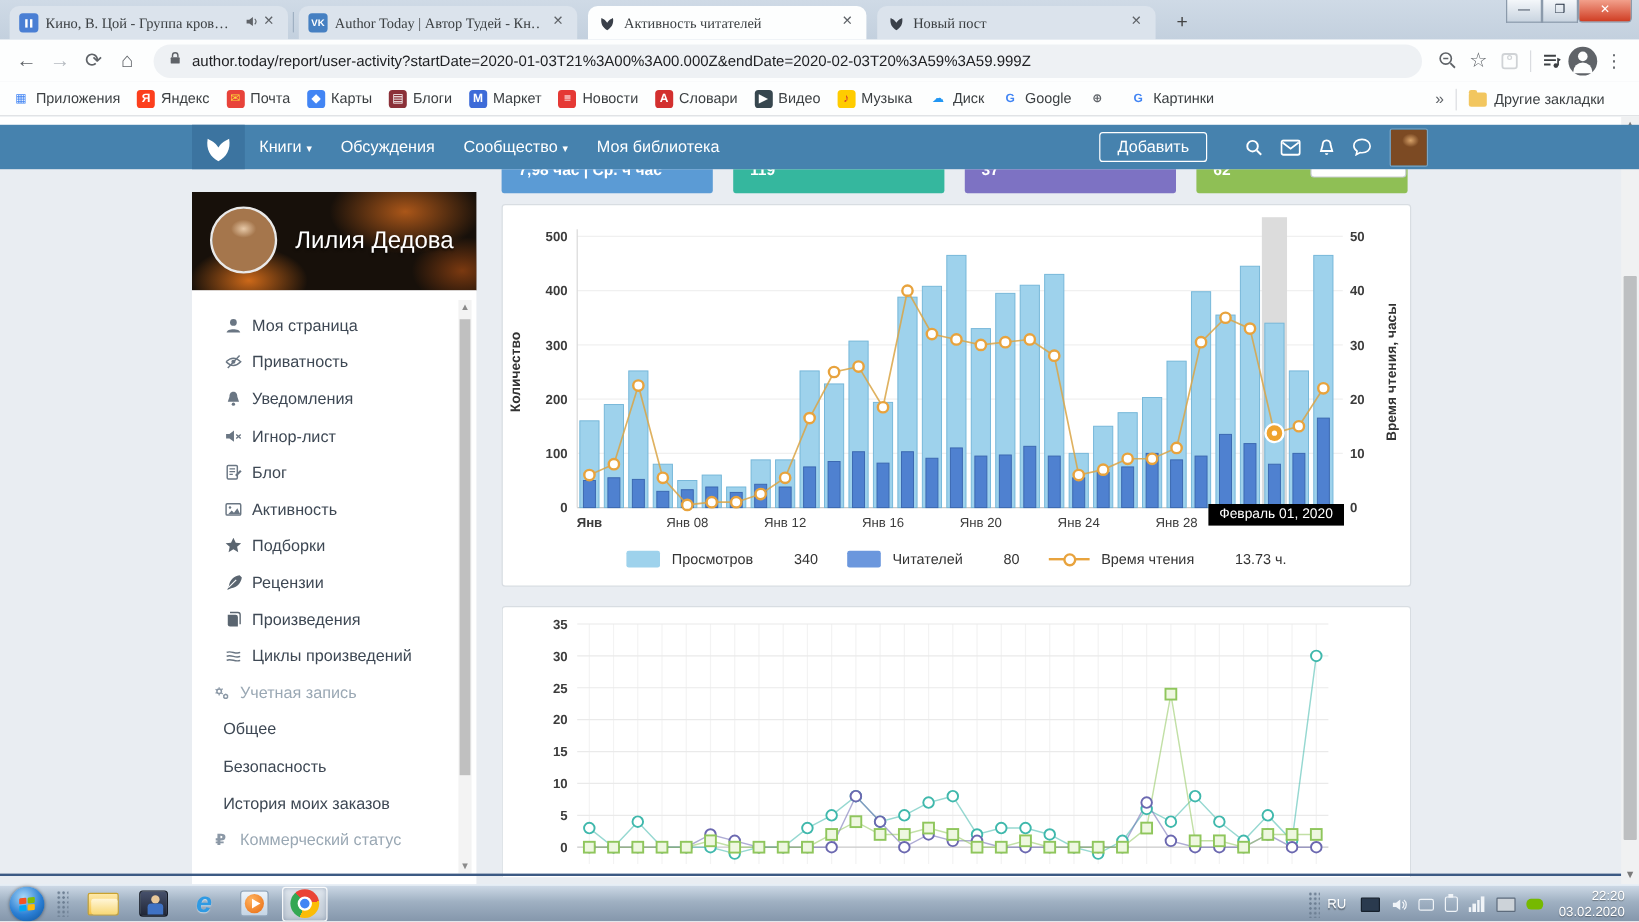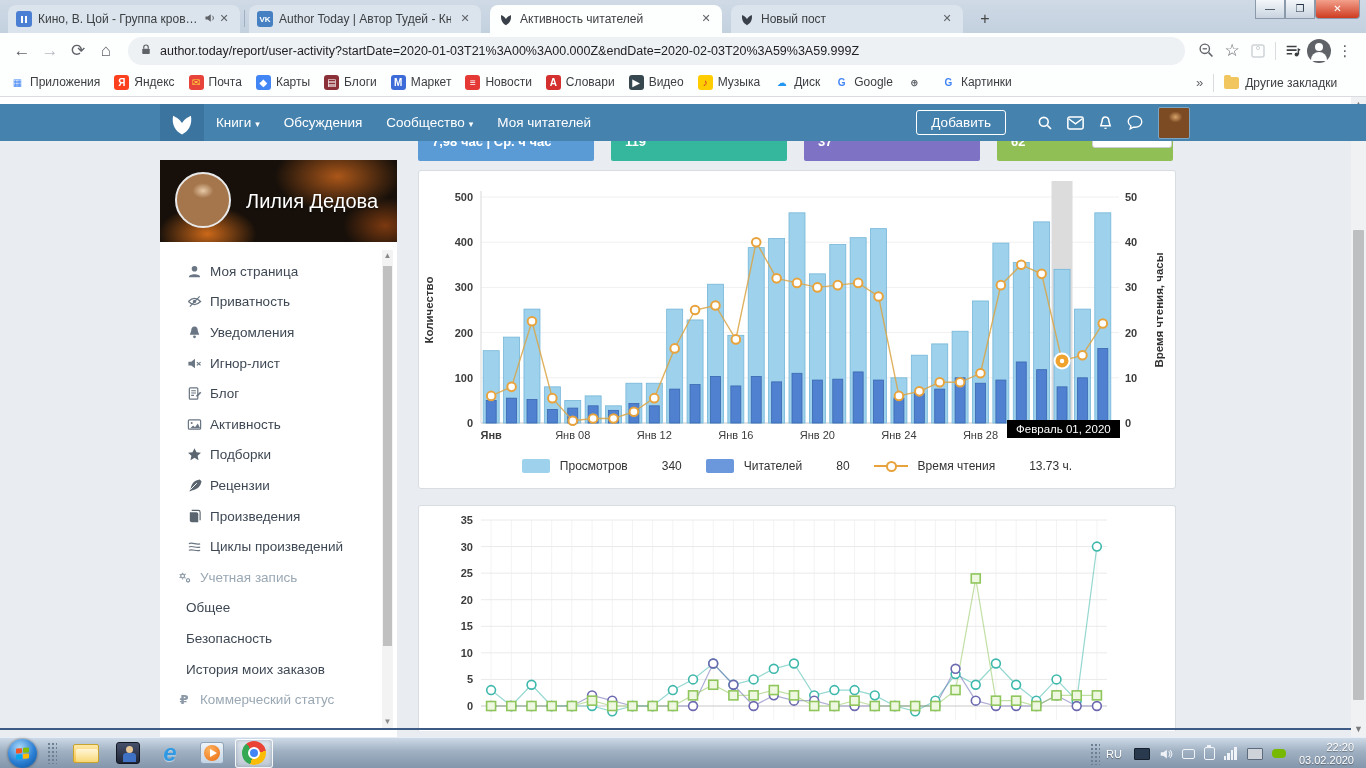--- a/index.html
+++ b/index.html
@@ -8,21 +8,21 @@
   .screen { position:relative; width:1366px; height:768px; background:#e9edf2; overflow:hidden; }
   .abs { position:absolute; }
 
   
   .tabstrip { position:absolute; left:0; top:0; width:1366px; height:33px;
     background:linear-gradient(#cfdaE6,#c3d0de); }
   .tab { position:absolute; top:5px; height:28px; width:232px; border-radius:8px 8px 0 0;
     display:flex; align-items:center; padding:0 8px; font-size:12px; color:#3c4043;
     background:#dbe3ec; cursor:pointer; }
   .tab.active { background:#fdfefe; z-index:3;justify-content:center; }
-  .tab .title { flex:1; white-space:nowrap; overflow:hidden; margin:0 6px; }
+  .tab .title { flex:1; white-space:nowrap; overflow:hidden; margin:0 6px;font-family:Liberation Serif, serif; }
   .tab .x { width:16px; height:16px; border-radius:8px; text-align:center; line-height:15px;
     font-size:11px; color:#5f6368; }
   .favsq { width:16px; height:16px; border-radius:3px; display:flex; align-items:center;
     justify-content:center; flex:none; }
   .pausesq { background:#4a7fd4; }
   .pausesq i { display:block; width:2px; height:7px; background:#fff; margin:0 1px; }
   .vksq { background:#4680c2; color:#fff; font-size:8px; font-weight:bold; }
   .atbird { color:#3a4049; }
   .tabsep { position:absolute; top:10px; width:1px; height:17px; background:#9fb0c2; }
   .newtab { position:absolute; top:7px; width:26px; height:24px; border-radius:13px;
@@ -379,21 +379,21 @@
           </svg>
       </div>
       <div class="sitenav">
         <span class="nav-item">
           <span>Книги</span><span class="caret">▾</span></span>
         <span class="nav-item">
           <span>Обсуждения</span></span>
         <span class="nav-item">
           <span>Сообщество</span><span class="caret">▾</span></span>
         <span class="nav-item">
-          <span>Моя читателей</span></span>
+          <span>Моя библиотека</span></span>
       </div>
       <div class="hdr-right">
         <span class="addbtn">Добавить</span>
         <span class="hicon">
           <svg width="16" height="16" viewBox="0 0 20 20">
               <circle cx="8.5" cy="8.5" r="5.5" fill="none" stroke="#fff" stroke-width="2"></circle>
               <line x1="13" y1="13" x2="17.5" y2="17.5" stroke="#fff" stroke-width="2"></line>
             </svg>
         </span>
         <span class="hicon">

